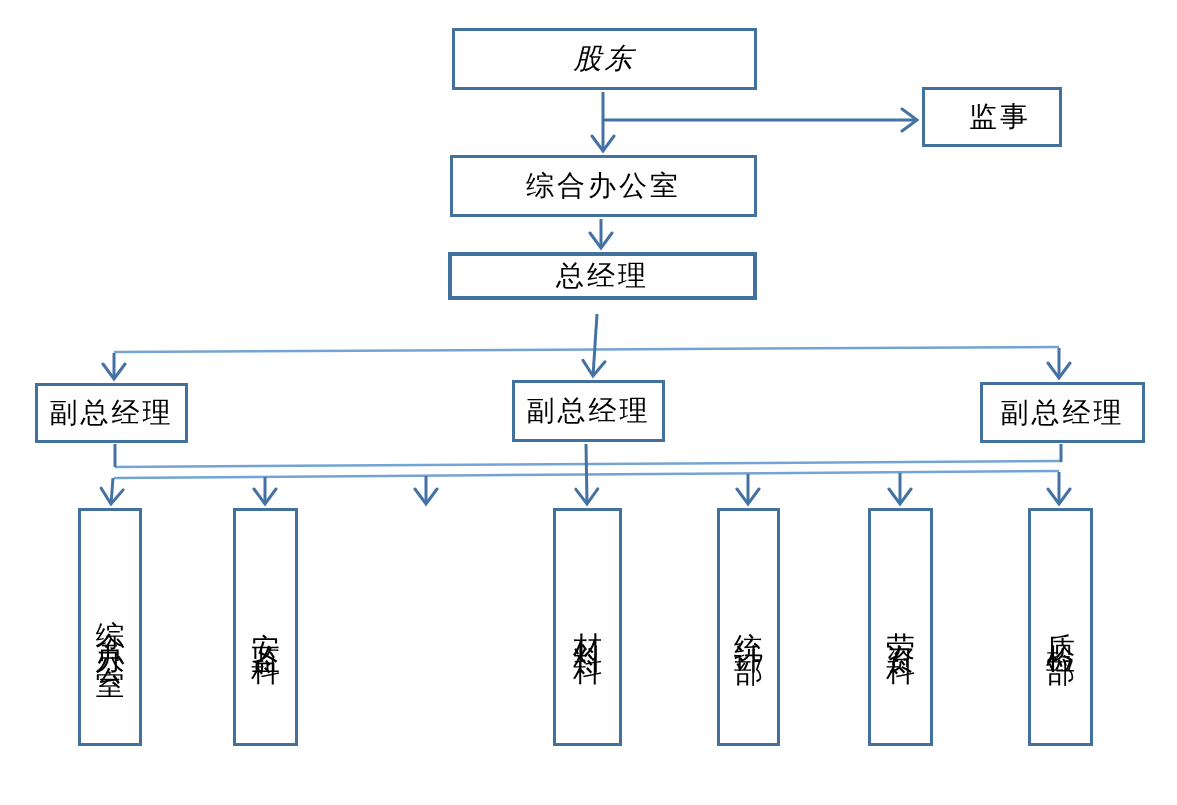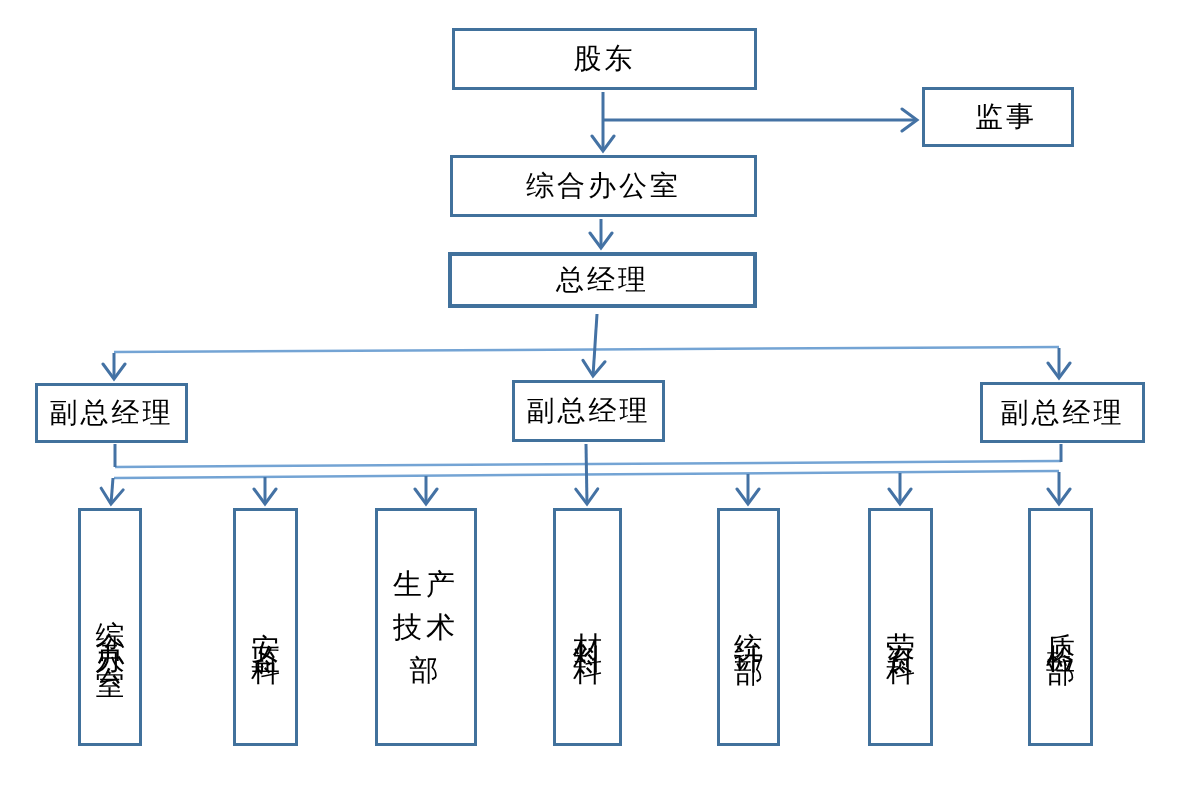--- a/index.html
+++ b/index.html
@@ -27,24 +27,24 @@
   .h-label{font-size:28px;letter-spacing:3px;white-space:nowrap;}
   .v-label{
     writing-mode:vertical-rl;text-orientation:upright;
     font-size:29px;letter-spacing:12px;line-height:1;
   }
   .wrap-label{
     width:76px;text-align:center;font-size:29px;line-height:43px;
     letter-spacing:4px;word-break:break-all;
   }
   
-  .n-shareholders{left:452px;top:28px;width:305px;height:62px;}
-  .n-supervisor{left:922px;top:87px;width:152px;height:60px;padding-left:16px;}
+  .n-shareholders{left:452px;top:28px;width:305px;height:62px;font-style:italic;}
+  .n-supervisor{left:922px;top:87px;width:140px;height:60px;padding-left:16px;}
   .n-exec{left:450px;top:155px;width:307px;height:62px;}
-  .n-gm{left:448px;top:252px;width:309px;height:56px;}
+  .n-gm{left:448px;top:252px;width:309px;height:48px;}
   .n-dep-left{left:35px;top:383px;width:153px;height:60px;}
   .n-dep-mid{left:512px;top:380px;width:153px;height:62px;}
   .n-dep-right{left:980px;top:382px;width:165px;height:61px;}
   .n-d1{left:78px;top:508px;width:64px;height:238px;}
   .n-d2{left:233px;top:508px;width:65px;height:238px;}
   .n-d3{left:375px;top:508px;width:102px;height:238px;}
   .n-d4{left:553px;top:508px;width:69px;height:238px;}
   .n-d5{left:717px;top:508px;width:63px;height:238px;}
   .n-d6{left:868px;top:508px;width:65px;height:238px;}
   .n-d7{left:1028px;top:508px;width:65px;height:238px;}
@@ -112,23 +112,20 @@
   </div>
 
   <div class="box n-d1">
     <span class="v-label">综合办公室</span>
   </div>
 
   <div class="box n-d2">
     <span class="v-label">安监科</span>
   </div>
 
-  <div class="box n-d3">
-    <span class="wrap-label">生产技术部</span>
-  </div>
 
   <div class="box n-d4">
     <span class="v-label">材料科</span>
   </div>
 
   <div class="box n-d5">
     <span class="v-label">统计部</span>
   </div>
 
   <div class="box n-d6">

